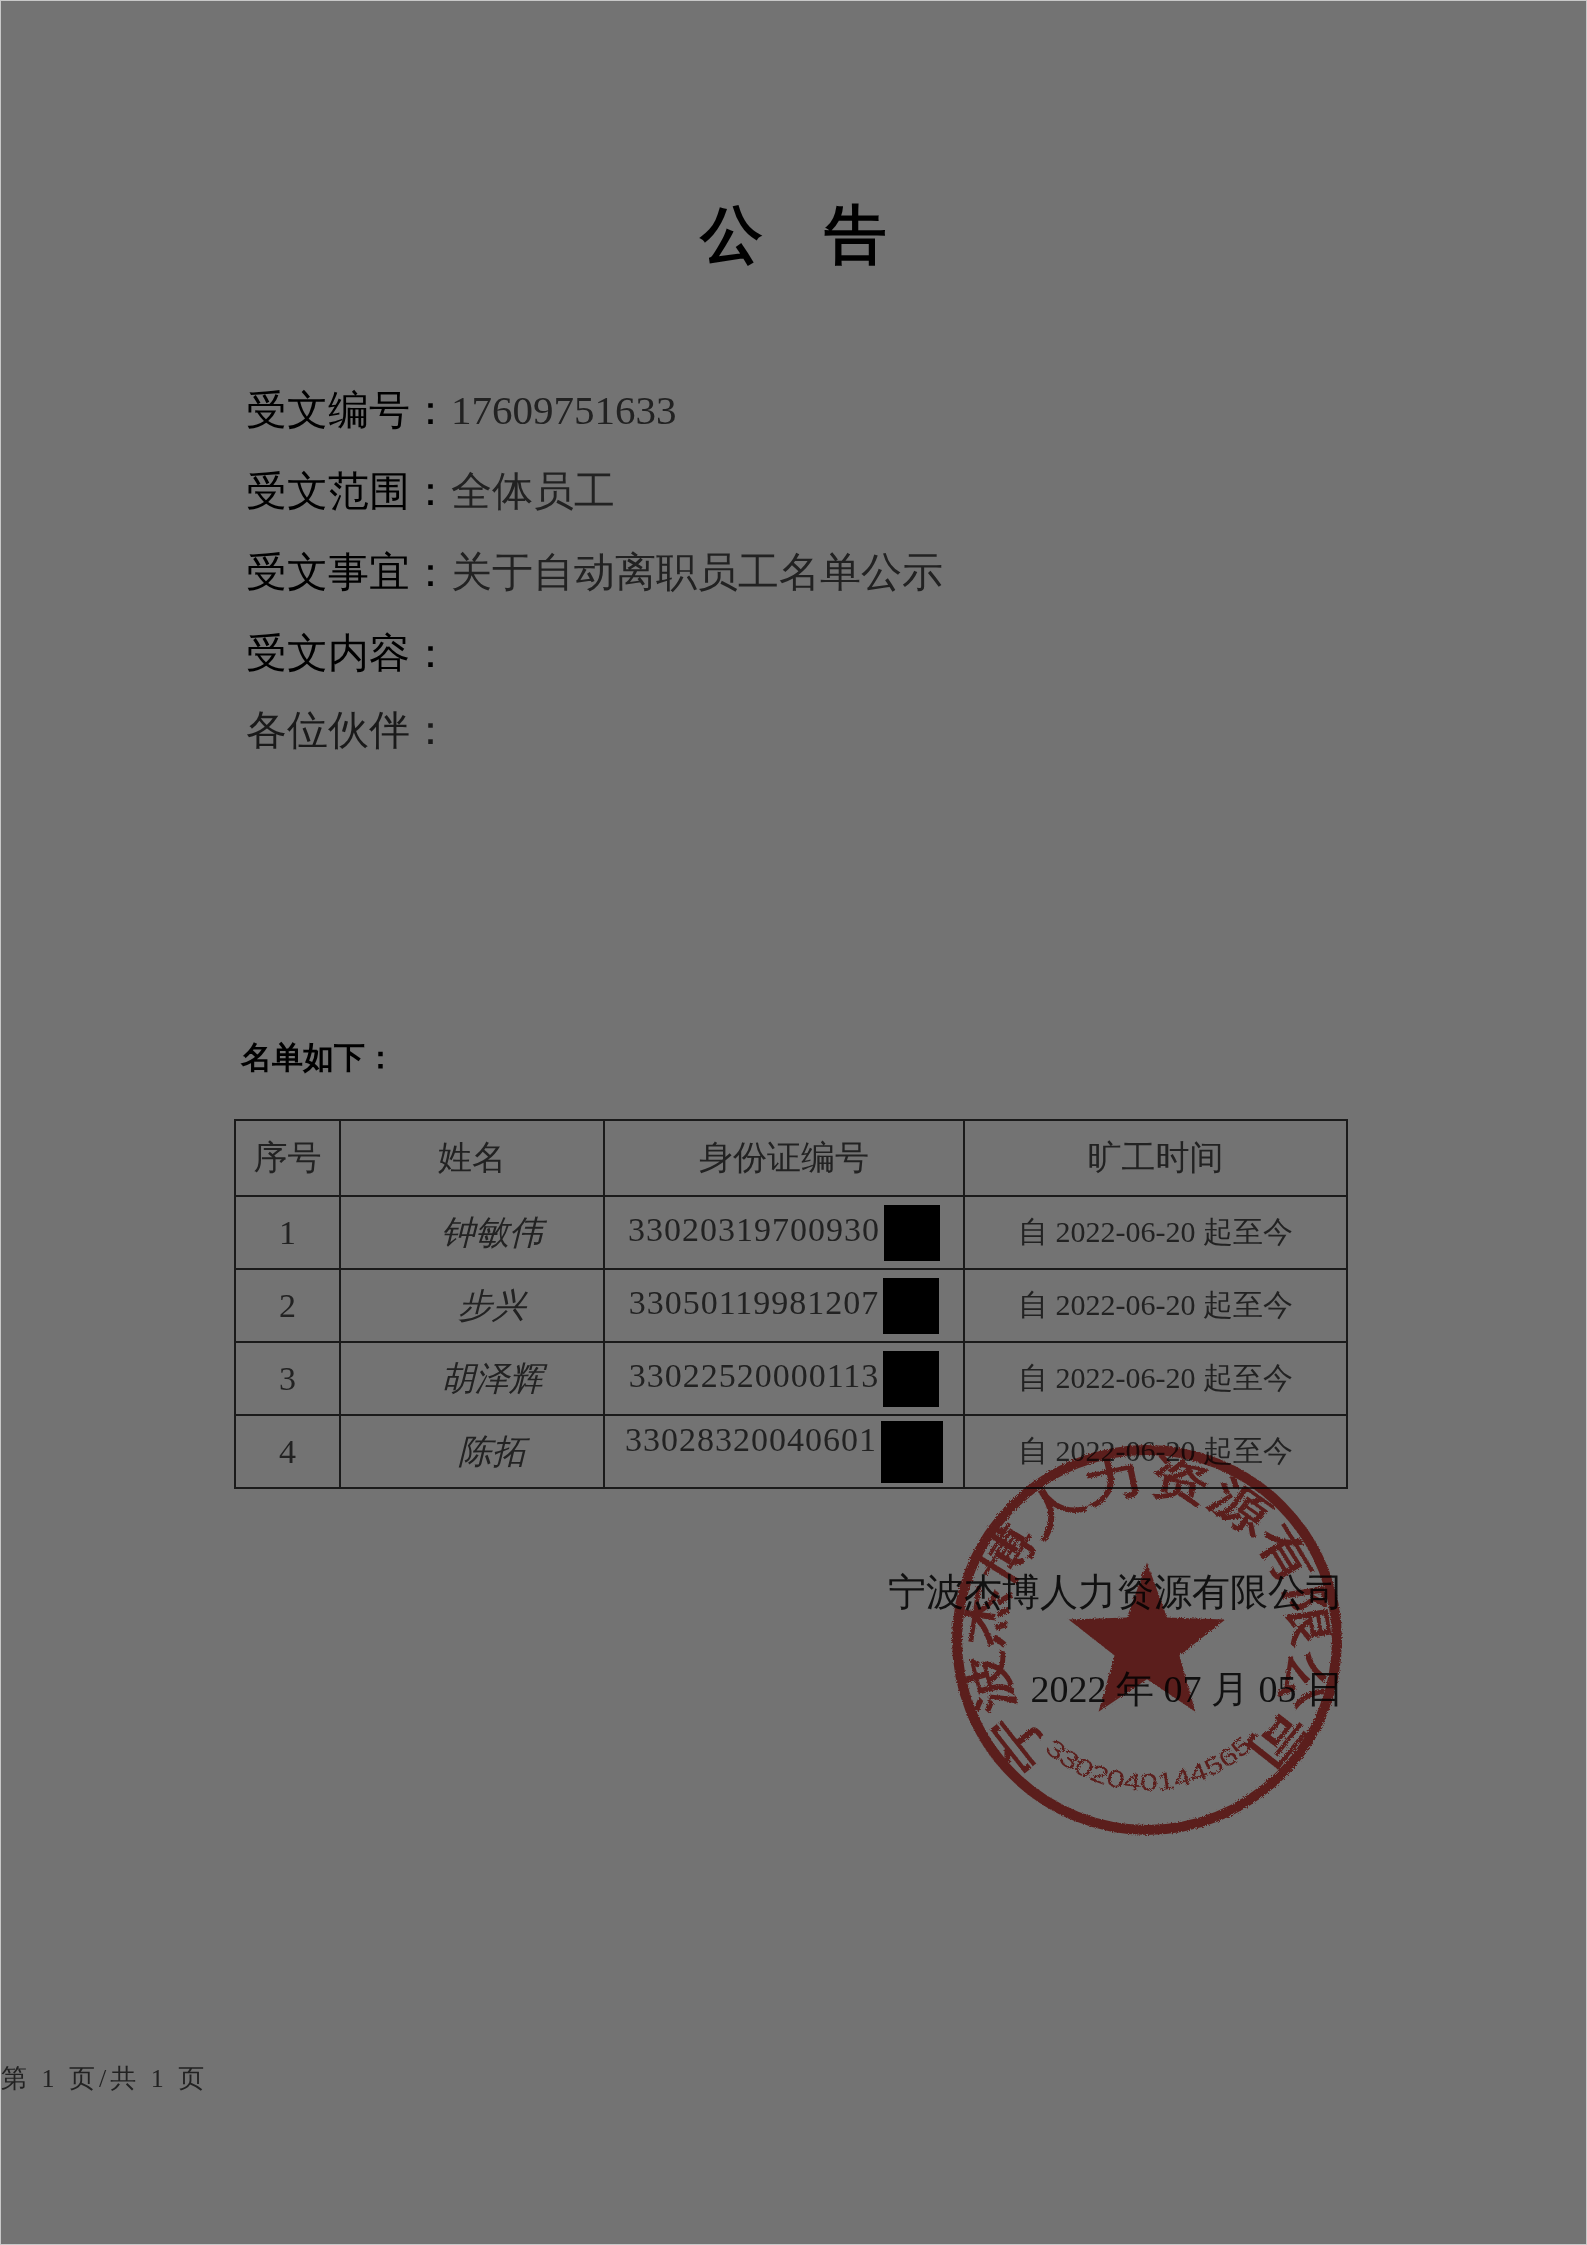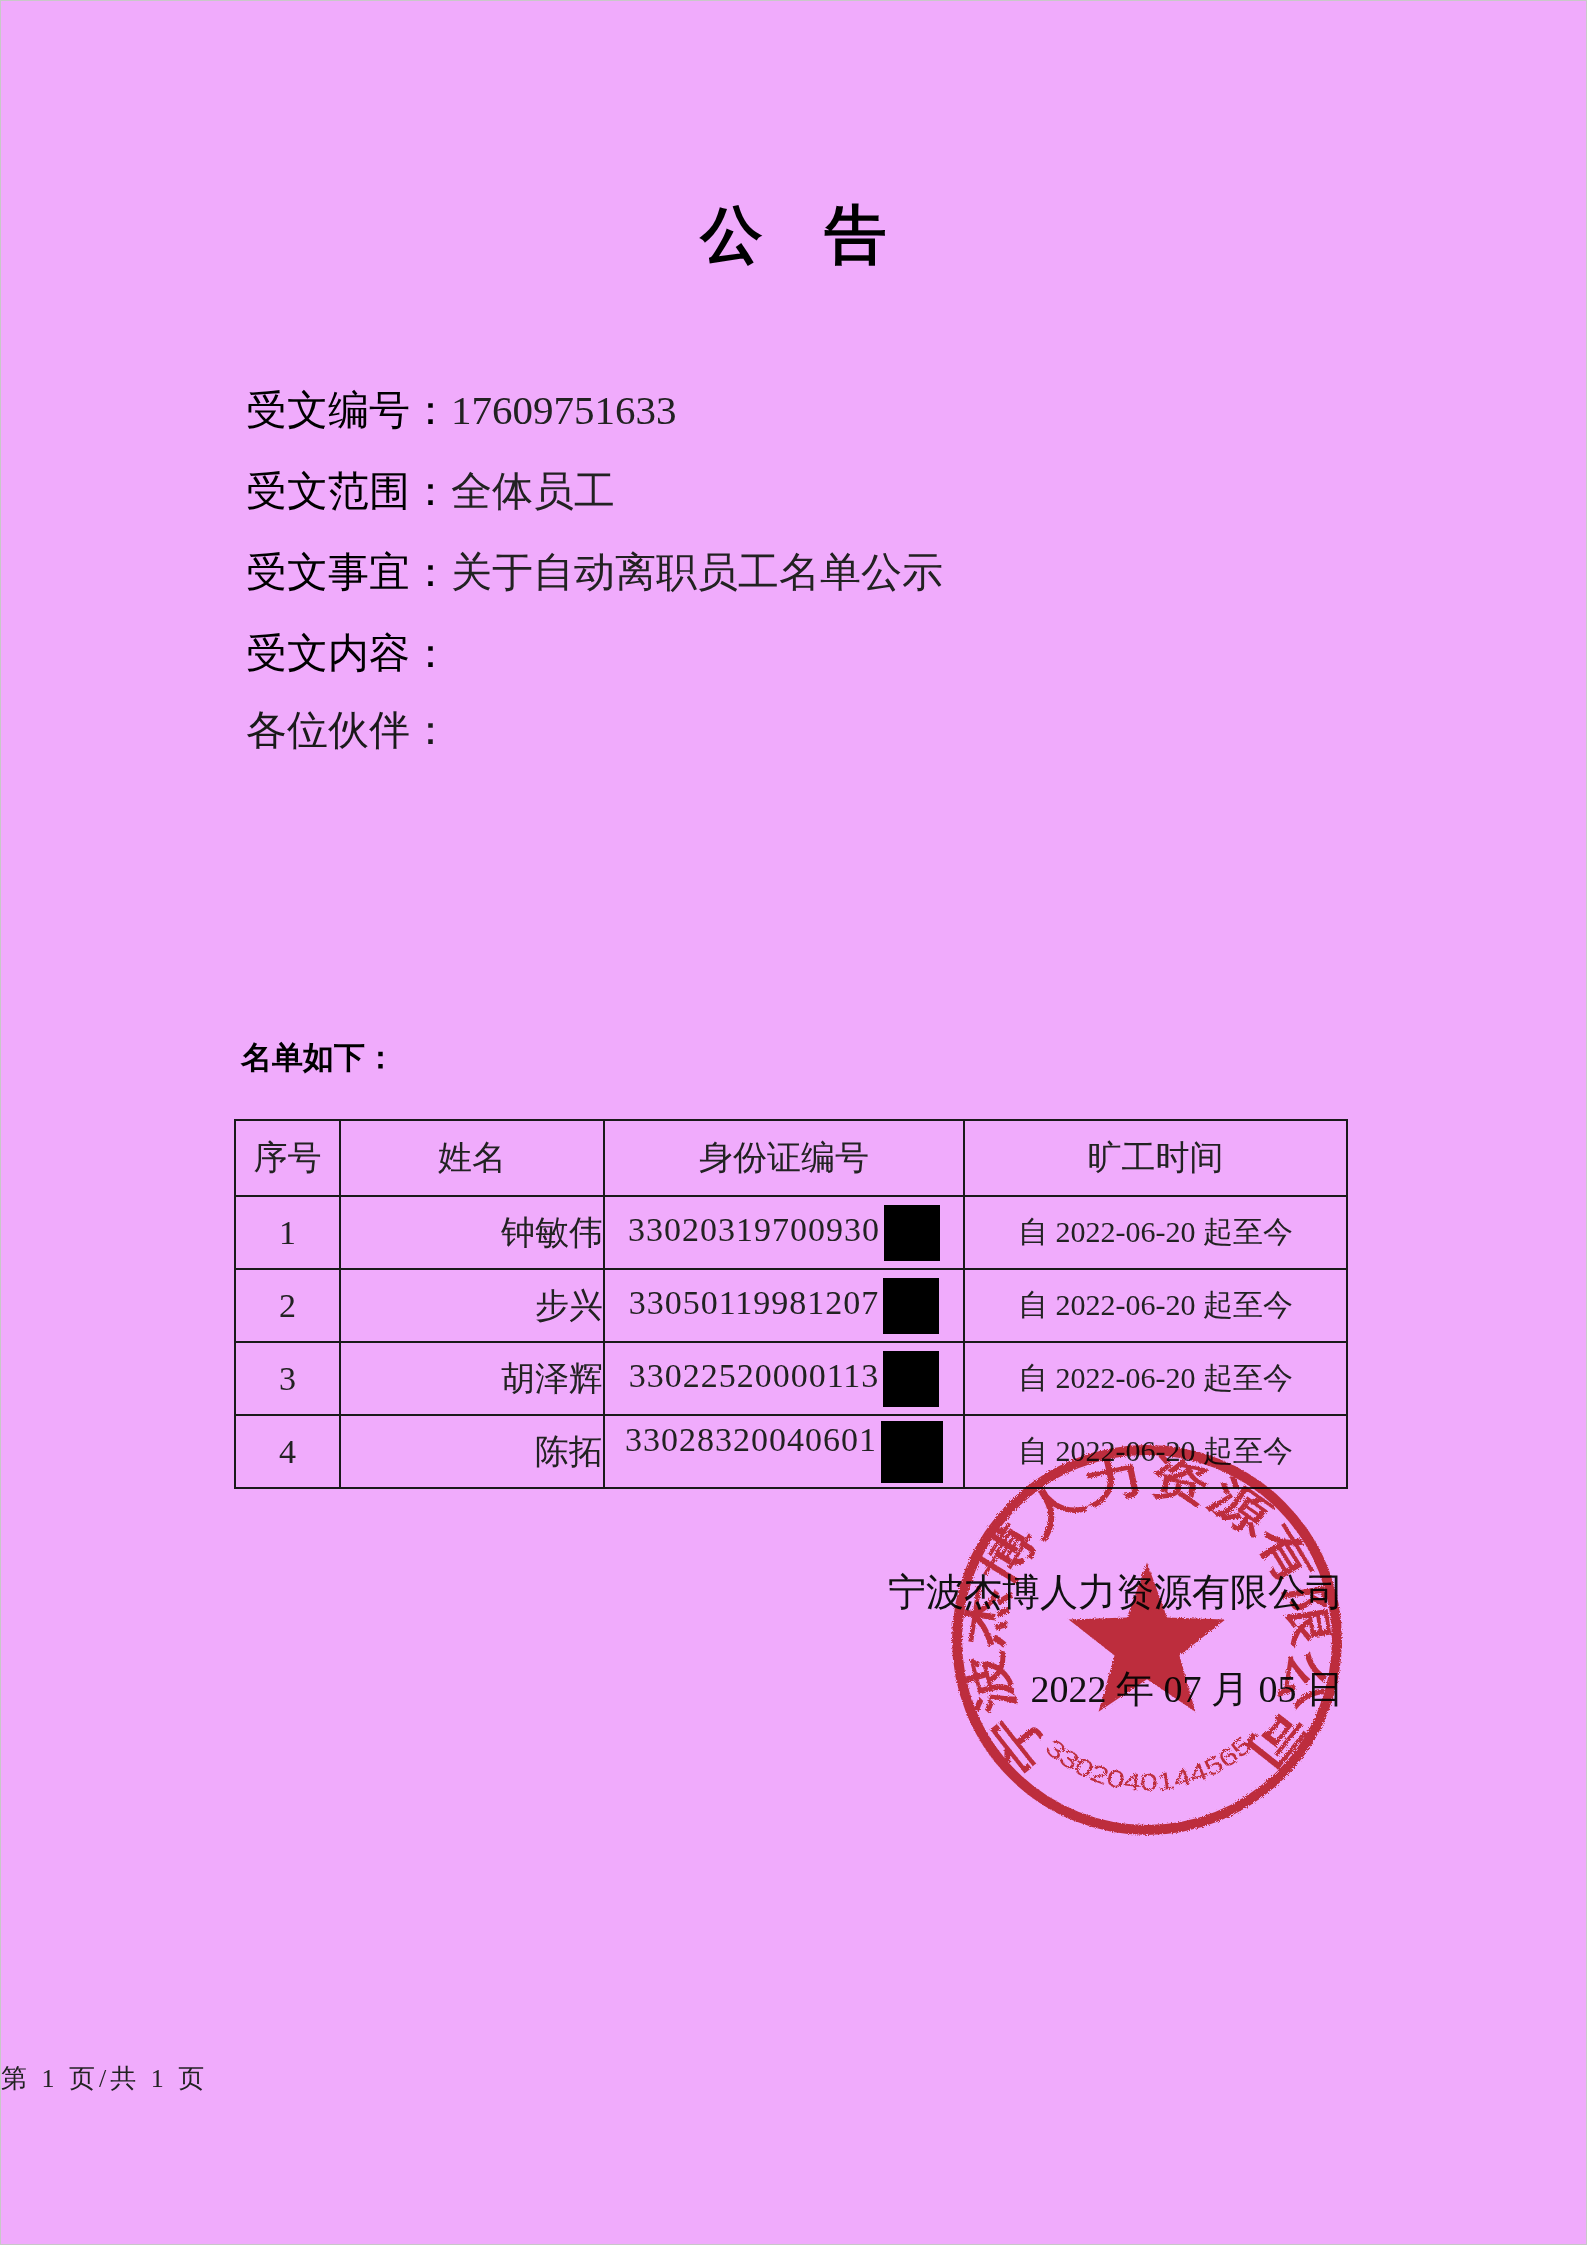--- a/index.html
+++ b/index.html
@@ -1,19 +1,19 @@
 <!DOCTYPE html>
 <html><head>
 <meta charset="utf-8">
 <style>
   html,body{margin:0;padding:0;background:#ffffff;}
   .page{
     position:relative;
     width:1587px;height:2245px;
-    background:#f0abfc;
+    background:#737373;
     border:1px solid #c8c8c8;
     box-sizing:border-box;
     font-family:"Liberation Serif","DejaVu Serif",serif;
     color:#1a1a1a;
     overflow:hidden;
   }
   .doc-title{
     position:absolute;top:192px;left:0;width:100%;
     text-align:center;
     font-size:62px;font-weight:bold;color:#000;
@@ -35,21 +35,21 @@
   }
   .emp-table td,.emp-table th{
     border:2px solid #1a1a1a;
     font-weight:normal;
     text-align:center;vertical-align:middle;
     font-size:34px;color:#222;
     padding:0;
   }
   .emp-table th{height:74px;}
   .emp-table td{height:71px;}
-  td.cell-name{text-align:right;padding-left:40px;}
+  td.cell-name{text-align:center;padding-left:40px;font-style:italic;}
   td.cell-id{font-size:34px;letter-spacing:1px;}
   td.cell-time{font-size:30px;}
   .redact{
     display:inline-block;width:56px;height:56px;background:#000;
     vertical-align:middle;margin-left:4px;
   }
   .row4-id{vertical-align:top;padding-top:4px;}
   .row4-id .redact{width:62px;height:62px;vertical-align:top;}
   .signature{
     position:absolute;right:242px;top:1566px;

